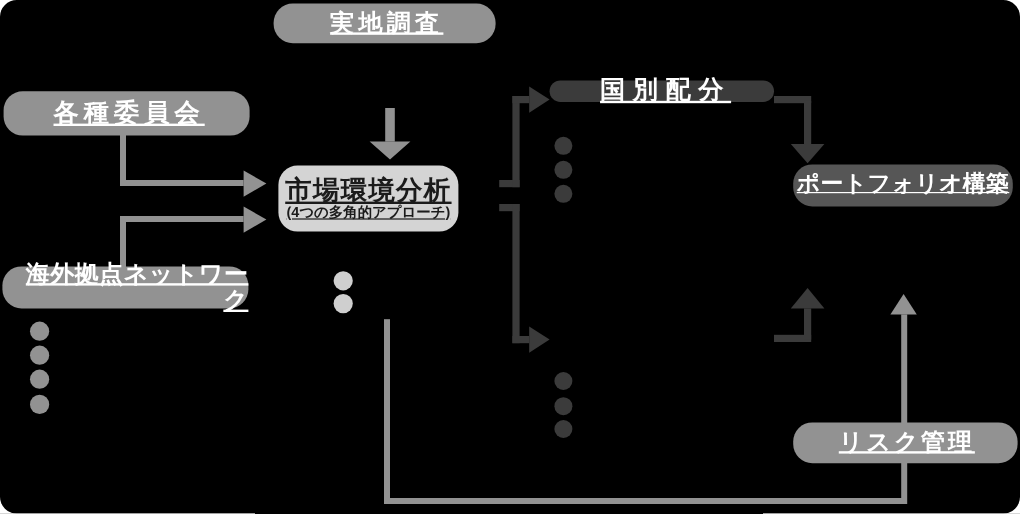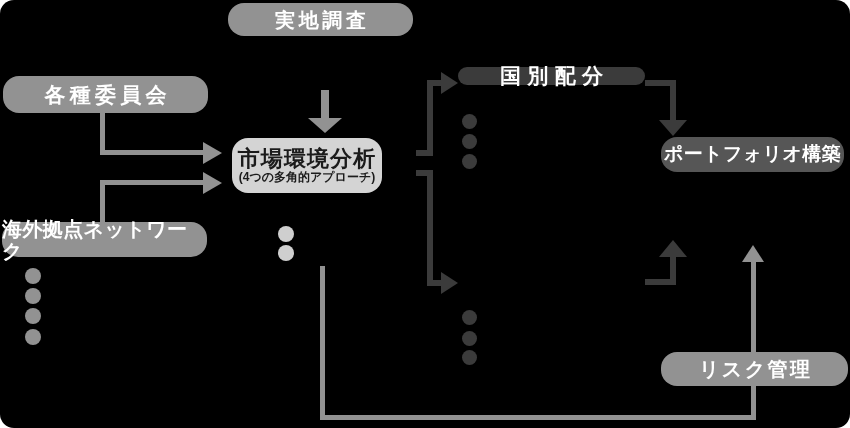--- a/index.html
+++ b/index.html
@@ -8,21 +8,21 @@
     --text_dark:#1b1b1b; --text_light:#ffffff; --dot_light:#cfcfcf; --bg:#000000;
   }
   .canvas{
     position:relative; width:850px; height:428px;
     background:var(--bg); border-radius:14px; overflow:hidden;
     font-family:"Liberation Sans","DejaVu Sans",sans-serif; font-weight:bold;
   }
   .box{
     position:absolute; display:flex; flex-direction:column;
     align-items:center; justify-content:center;
-    border-radius:16px; z-index:2; text-align:left; line-height:1.1;
+    border-radius:16px; z-index:2; text-align:right; line-height:1.1;text-decoration:underline;
   }
   .box.gray{background:var(--gray); color:var(--text_light);}
   .box.dark{background:var(--dark); color:var(--text_light);}
   .box.mid{background:var(--mid); color:var(--text_light);}
   .box.light{background:var(--light); color:var(--text_dark);}
   .seg{position:absolute; z-index:1;}
   .seg.g{background:var(--gray);}
   .seg.d{background:var(--dark);}
   .tri{position:absolute; width:0; height:0; z-index:3;}
   .dot{position:absolute; border-radius:50%; z-index:3;}

